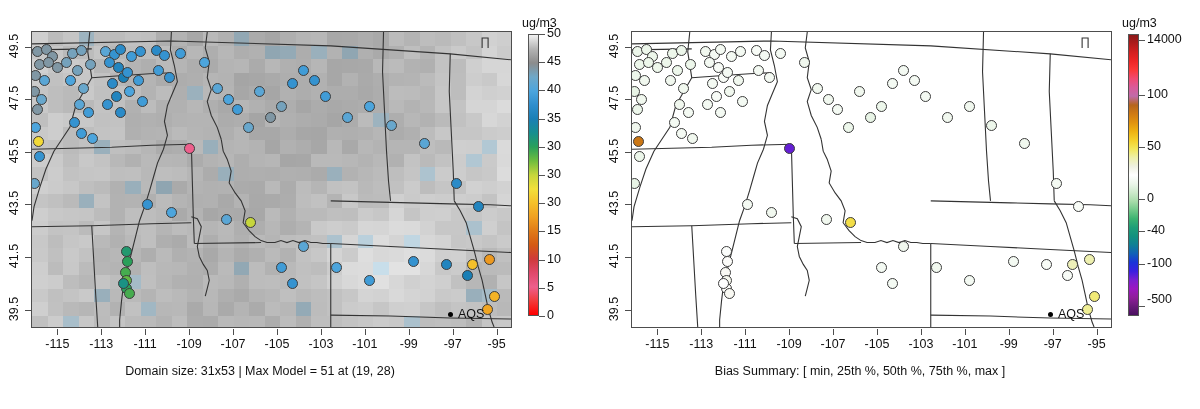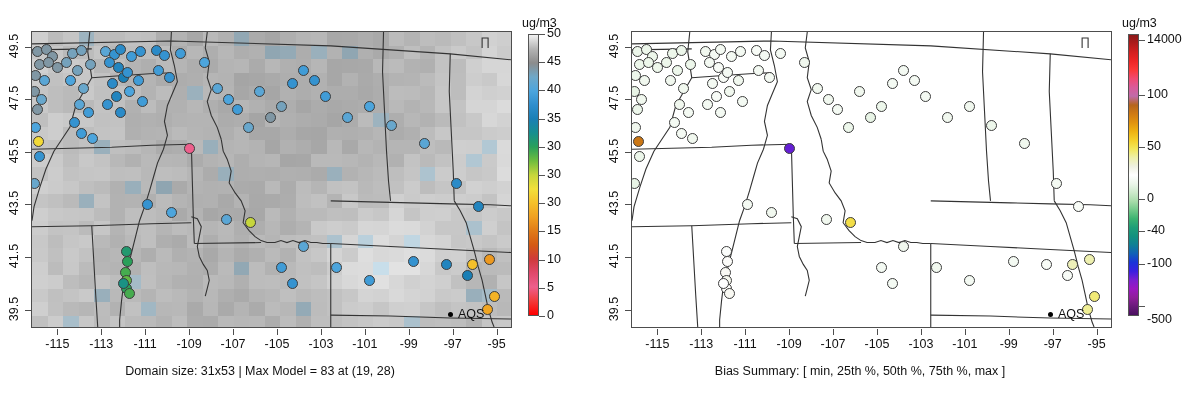--- a/index.html
+++ b/index.html
@@ -921,21 +921,21 @@
         <div class="cb-tick" style="left: 539px; top: 118.6px;"></div>
         <div class="cb-lab" style="left: 547px; top: 110.6px;">35</div>
         <div class="cb-tick" style="left: 539px; top: 90.4px;"></div>
         <div class="cb-lab" style="left: 547px; top: 82.4px;">40</div>
         <div class="cb-tick" style="left: 539px; top: 62.2px;"></div>
         <div class="cb-lab" style="left: 547px; top: 54.2px;">45</div>
         <div class="cb-tick" style="left: 539px; top: 34px;"></div>
         <div class="cb-lab" style="left: 547px; top: 26px;">50</div>
       </div>
 
-    <div class="footer l1">Domain size: 31x53 | Max Model = 83 at (19, 28)</div>
+    <div class="footer l1">Domain size: 31x53 | Max Model = 51 at (19, 28)</div>
   </div>
 
   <div class="panel right">
 
 
     <div class="plot biasbg" id="plot-bias">
       <svg class="statesvg" viewBox="0 0 481 297" preserveAspectRatio="none">
         <g fill="none" stroke="#333" stroke-width="1.1">
           <path d="M0 12 L140 9 L300 14 L420 22 L481 28"></path>
           <path d="M0 18 L60 17"></path>
@@ -1101,19 +1101,19 @@
         <div class="cb-lab" style="left: 547px; top: 86.63px;">100</div>
         <div class="cb-tick" style="left: 539px; top: 146.8px;"></div>
         <div class="cb-lab" style="left: 547px; top: 138.8px;">50</div>
         <div class="cb-tick" style="left: 539px; top: 198.97px;"></div>
         <div class="cb-lab" style="left: 547px; top: 190.97px;">0</div>
         <div class="cb-tick" style="left: 539px; top: 231.4px;"></div>
         <div class="cb-lab" style="left: 547px; top: 223.4px;">-40</div>
         <div class="cb-tick" style="left: 539px; top: 263.83px;"></div>
         <div class="cb-lab" style="left: 547px; top: 255.83px;">-100</div>
         <div class="cb-tick" style="left: 539px; top: 306.13px;"></div>
-        <div class="cb-lab" style="left: 547px; top: 312px;">-500</div>
+        <div class="cb-lab" style="left: 547px; top: 292px;">-500</div>
       </div>
 
     <div class="footer l1">Bias Summary: [ min, 25th %, 50th %, 75th %, max ]</div>
   </div>
 
 </div>
 
 </body></html>

